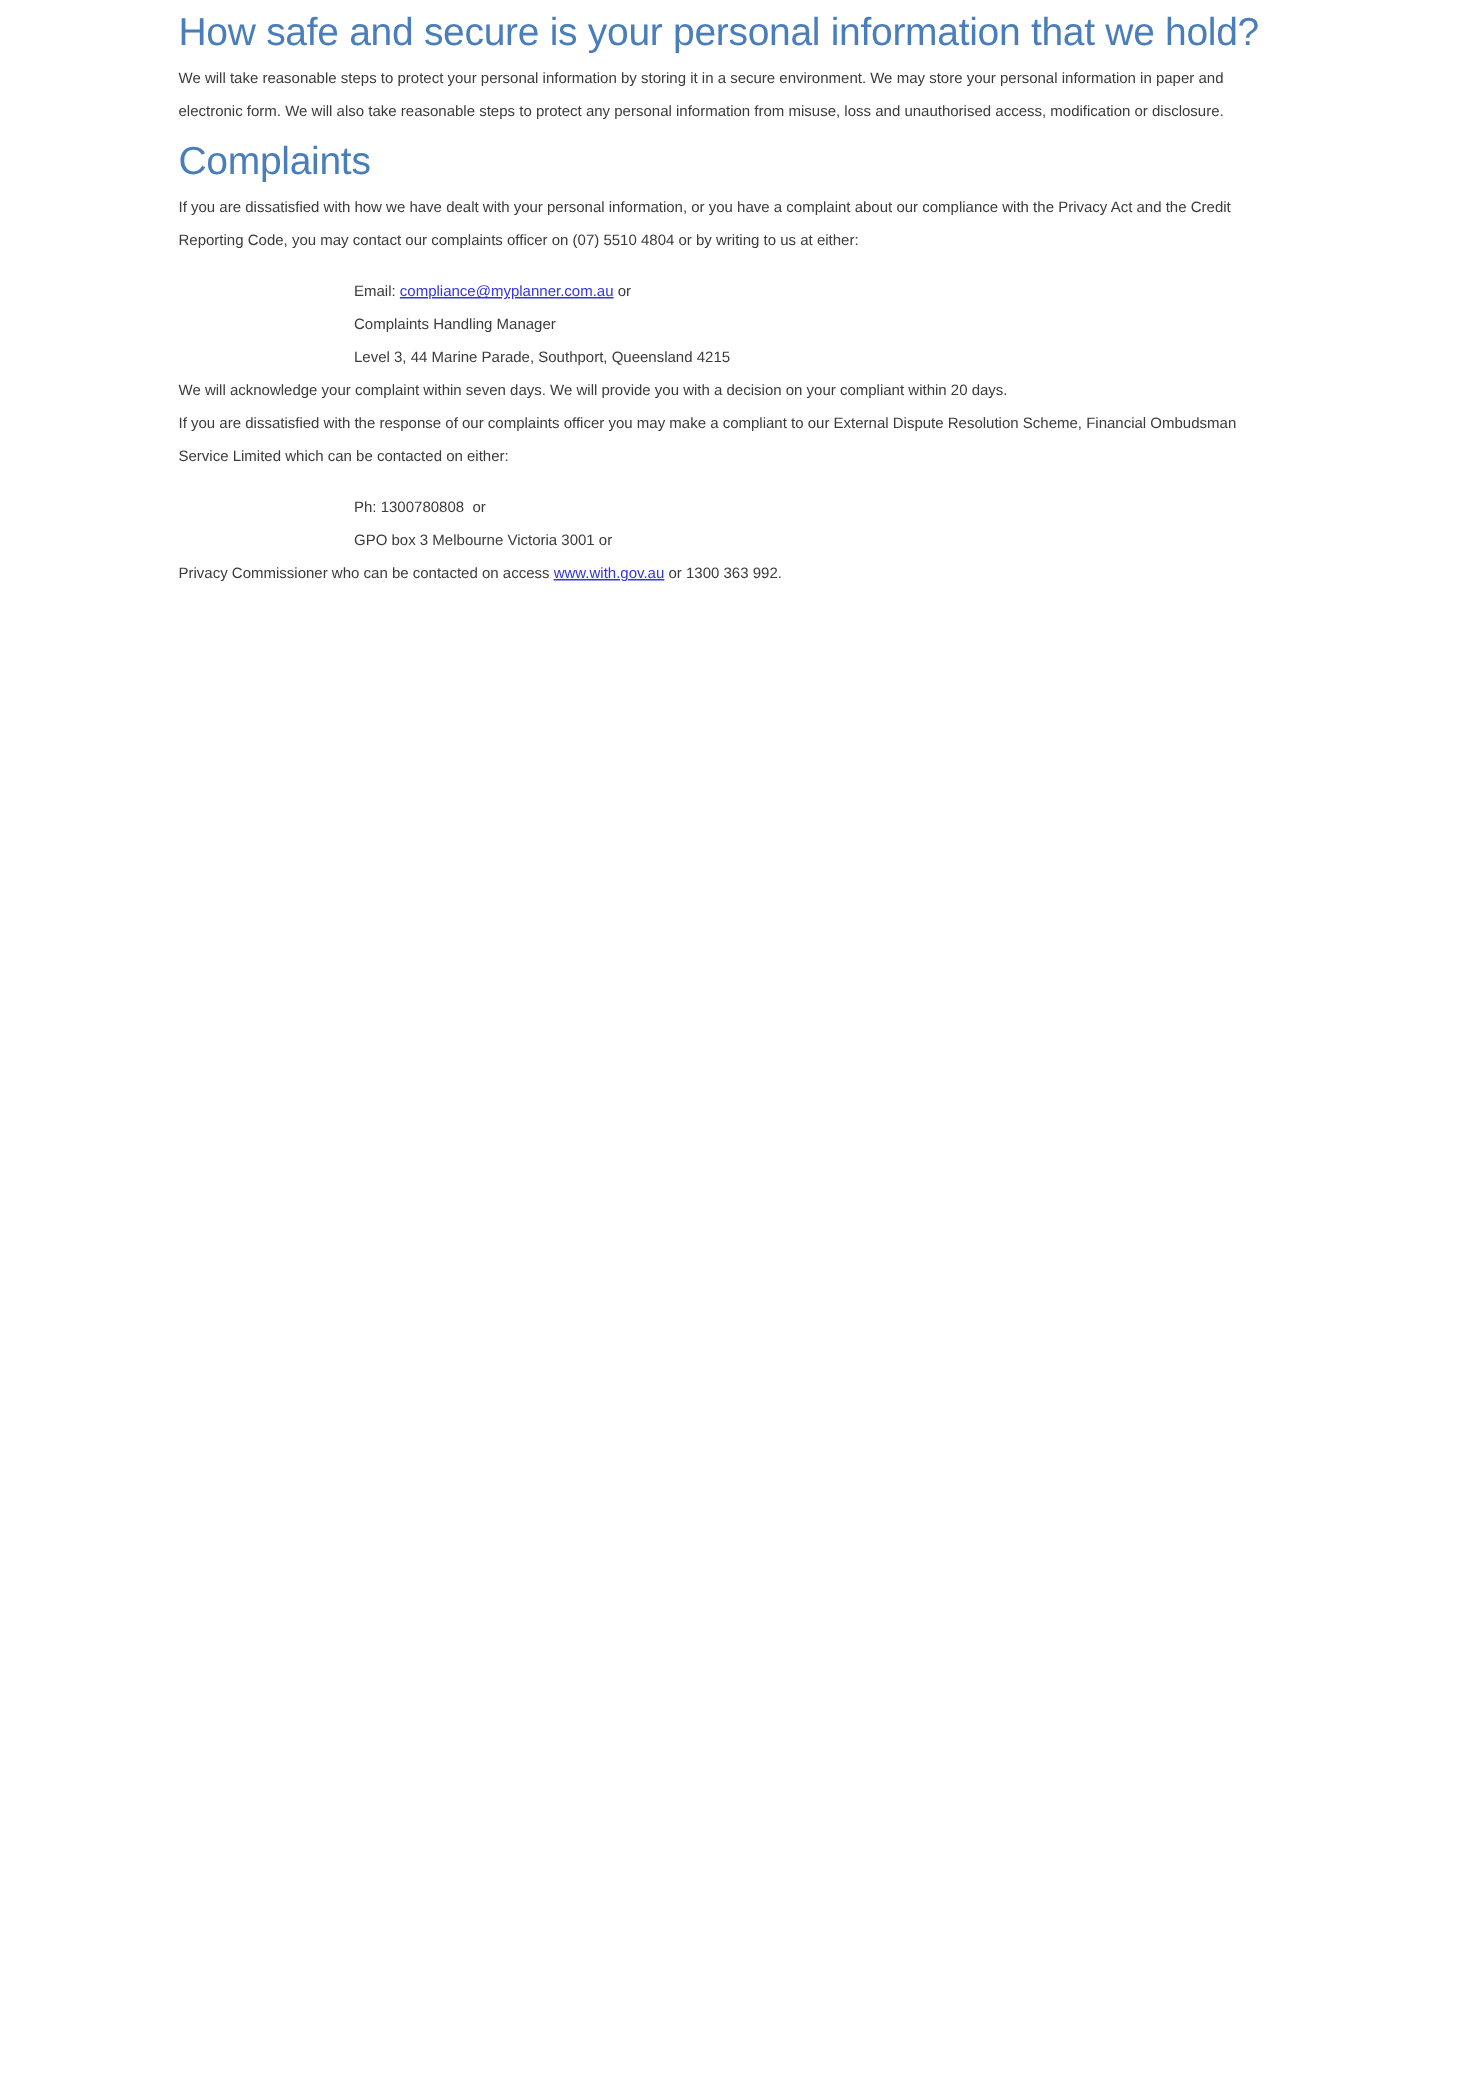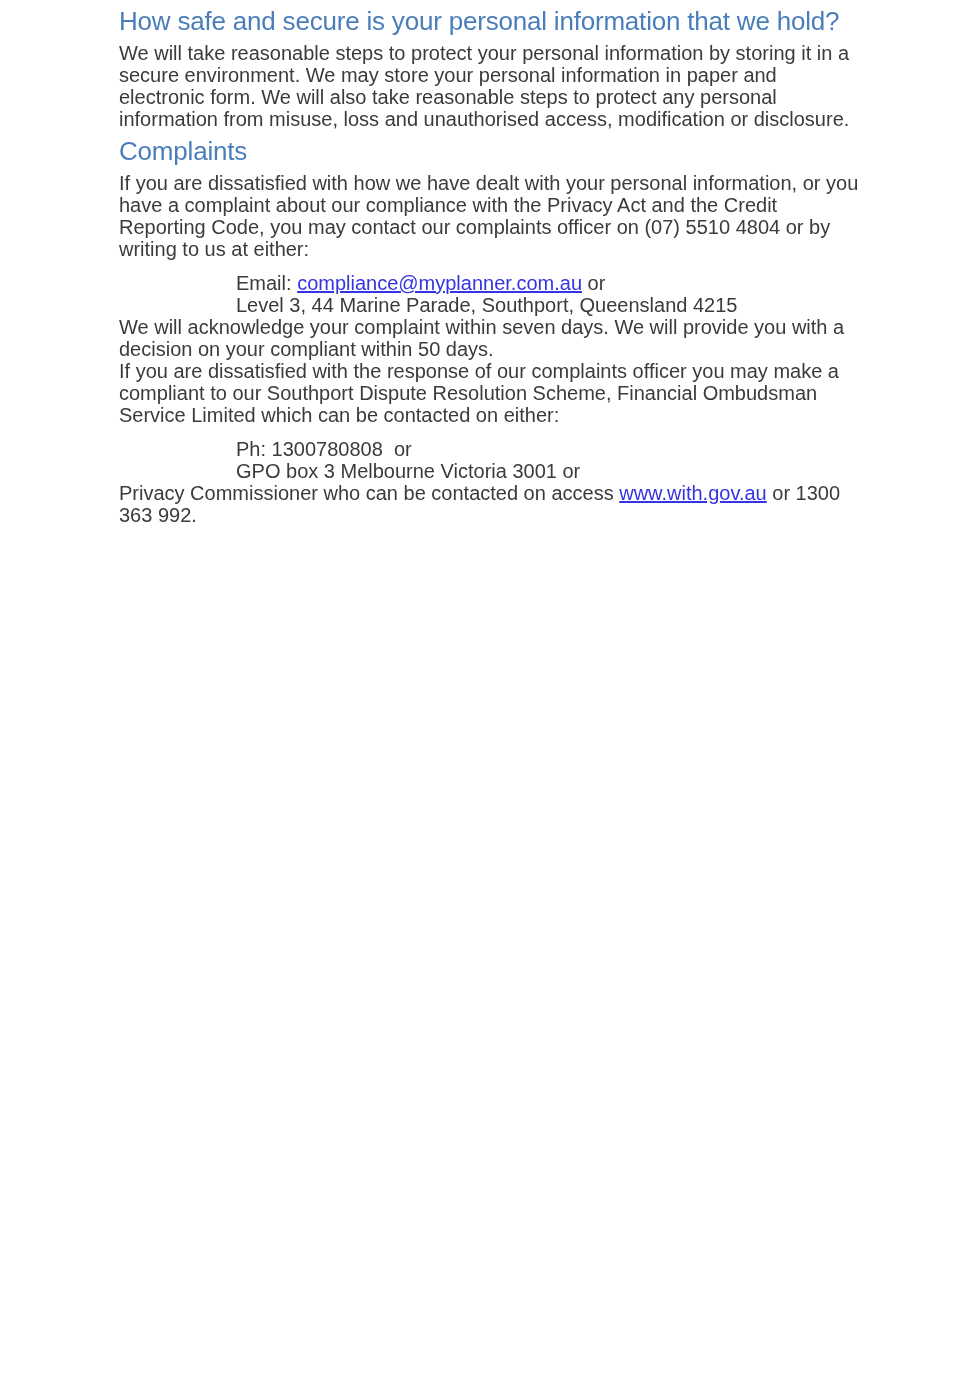--- a/index.html
+++ b/index.html
@@ -28,21 +28,21 @@
     color: #4a7ebb;
     font-size: 26px;
     line-height: 42px;
     letter-spacing: -0.2px;
     margin: 0;
   }
   .h-first   { margin-top: 132px; }
   .h-second  { margin-top: 44px; }
   .h-third   { margin-top: 42px; }
   p.body-text {
-    font-size: 20px;
+    font-size: 10px;
     line-height: 22px;
     margin: 0;
     white-space: pre-wrap;
     color: #3b3b3b;
   }
   .after-heading { margin-top: 8px; }
   .indent-block {
     margin-left: 117px;
     margin-top: 12px;
   }
@@ -72,26 +72,27 @@
     <h1 class="doc-heading h-first">How safe and secure is your personal information that we hold?</h1>
 
     <p class="body-text after-heading">We will take reasonable steps to protect your personal information by storing it in a secure environment. We may store your personal information in paper and electronic form. We will also take reasonable steps to protect any personal information from misuse, loss and unauthorised access, modification or disclosure.</p>
 
     <h1 class="doc-heading h-second">Complaints</h1>
 
     <p class="body-text after-heading">If you are dissatisfied with how we have dealt with your personal information, or you have a complaint about our compliance with the Privacy Act and the Credit Reporting Code, you may contact our complaints officer on (07) 5510 4804 or by writing to us at either:</p>
 
     <div class="indent-block blank-above">
       <p class="body-text"><span>Email: </span><a class="doc-link" href="#">compliance@myplanner.com.au</a><span> or</span></p>
+      <p class="body-text">Complaints Handling Manager</p>
       <p class="body-text">Level 3, 44 Marine Parade, Southport, Queensland 4215</p>
     </div>
 
-    <p class="body-text blank-above-sm">We will acknowledge your complaint within seven days. We will provide you with a decision on your compliant within 50 days.</p>
+    <p class="body-text blank-above-sm">We will acknowledge your complaint within seven days. We will provide you with a decision on your compliant within 20 days.</p>
 
-    <p class="body-text blank-above">If you are dissatisfied with the response of our complaints officer you may make a compliant to our Southport Dispute Resolution Scheme, Financial Ombudsman Service Limited which can be contacted on either:</p>
+    <p class="body-text blank-above">If you are dissatisfied with the response of our complaints officer you may make a compliant to our External Dispute Resolution Scheme, Financial Ombudsman Service Limited which can be contacted on either:</p>
 
     <div class="indent-block">
       <p class="body-text">Ph: 1300780808  or</p>
       <p class="body-text">GPO box 3 Melbourne Victoria 3001 or</p>
     </div>
 
     <p class="body-text blank-above-sm"><span>Privacy Commissioner who can be contacted on access </span><a class="doc-link" href="#">www.with.gov.au</a><span> or 1300 363 992.</span></p>
 
 
 

